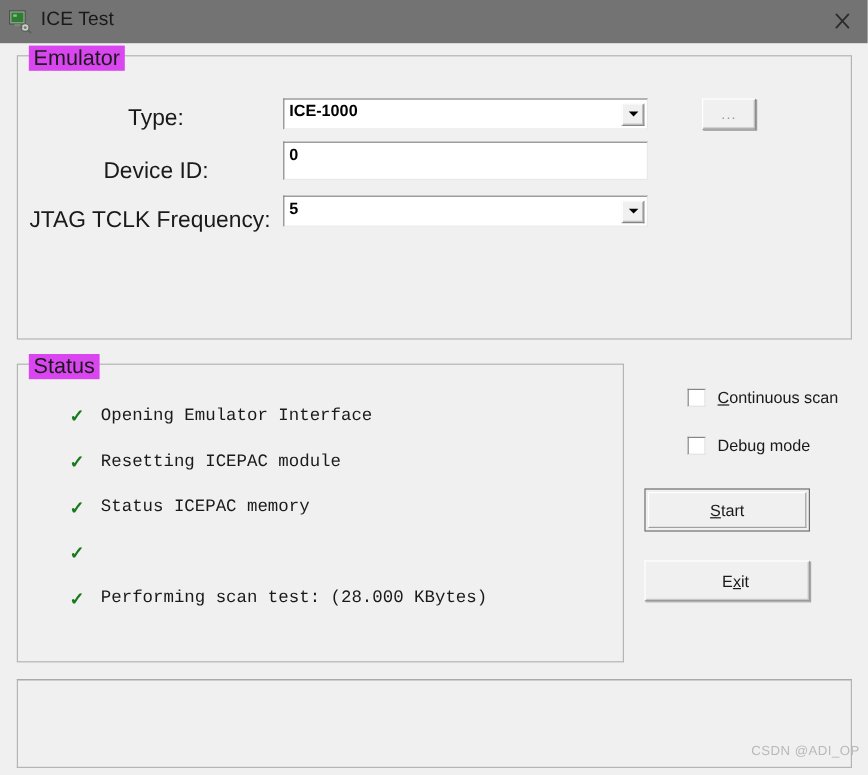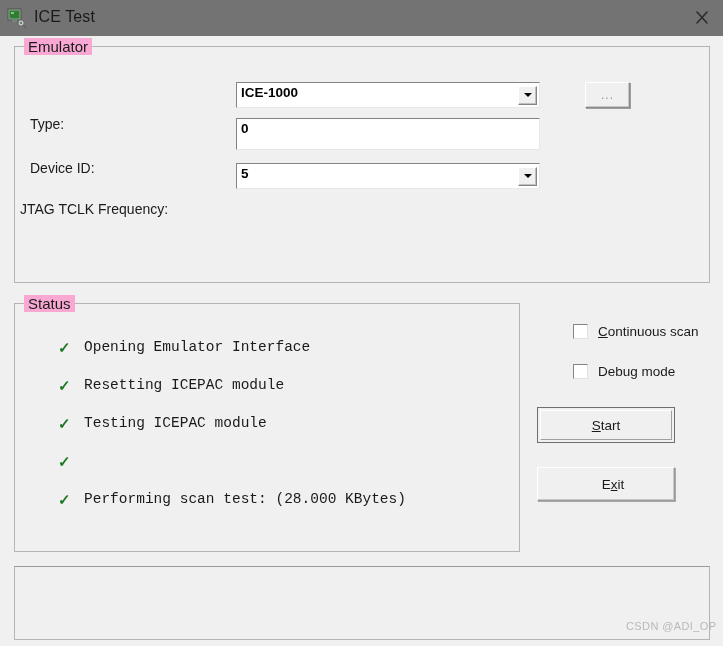--- a/index.html
+++ b/index.html
@@ -47,48 +47,47 @@
 
   
   .groupbox {
     position: absolute;
     border: 1px solid #b4b4b4;
     background: transparent;
   }
   .groupbox > .gb-title {
     position: absolute;
     top: -9px; left: 9px;
-    background: #f9a8d4;
+    background: #d946ef;
     padding: 0 4px;
-    font-size: 15px;
+    font-size: 18px;
     color: #1a1a1a;
     white-space: nowrap;
   }
 
   #emulator-group { left: 14px; top: 46px; width: 694px; height: 235px; }
   #status-group   { left: 14px; top: 303px; width: 504px; height: 247px; }
 
   
   #bottom-panel {
     position: absolute;
     left: 14px; top: 566px;
     width: 694px; height: 72px;
     border: 1px solid #b4b4b4;
     border-top-color: #9a9a9a;
     background: #f0f0f0;
   }
 
   
   .form-label {
     position: absolute;
-    text-align: left;
-    font-size: 14px;
-    color: #1a1a1a;
-    white-space: nowrap;
-    margin-top: 28px;
+    text-align: center;
+    font-size: 19px;
+    color: #1a1a1a;
+    white-space: nowrap;
   }
   #label-type   { left: 30px; top: 88px;  width: 200px; }
   #label-devid  { left: 30px; top: 132px; width: 200px; }
   #label-tclk   { left: 20px; top: 173px; width: 210px; }
 
   
   .field {
     position: absolute;
     background: #ffffff;
     border-top: 1px solid #848484;
@@ -327,21 +326,21 @@
   <div class="status-item">
     <span class="check-mark">✓</span>
     <span class="status-text">Opening Emulator Interface</span>
   </div>
   <div class="status-item">
     <span class="check-mark">✓</span>
     <span class="status-text">Resetting ICEPAC module</span>
   </div>
   <div class="status-item">
     <span class="check-mark">✓</span>
-    <span class="status-text">Testing ICEPAC module</span>
+    <span class="status-text">Status ICEPAC memory</span>
   </div>
   <div class="status-item">
     <span class="check-mark">✓</span>
   </div>
   <div class="status-item">
     <span class="check-mark">✓</span>
     <span class="status-text">Performing scan test: (28.000 KBytes)</span>
   </div>
 </div>
 

